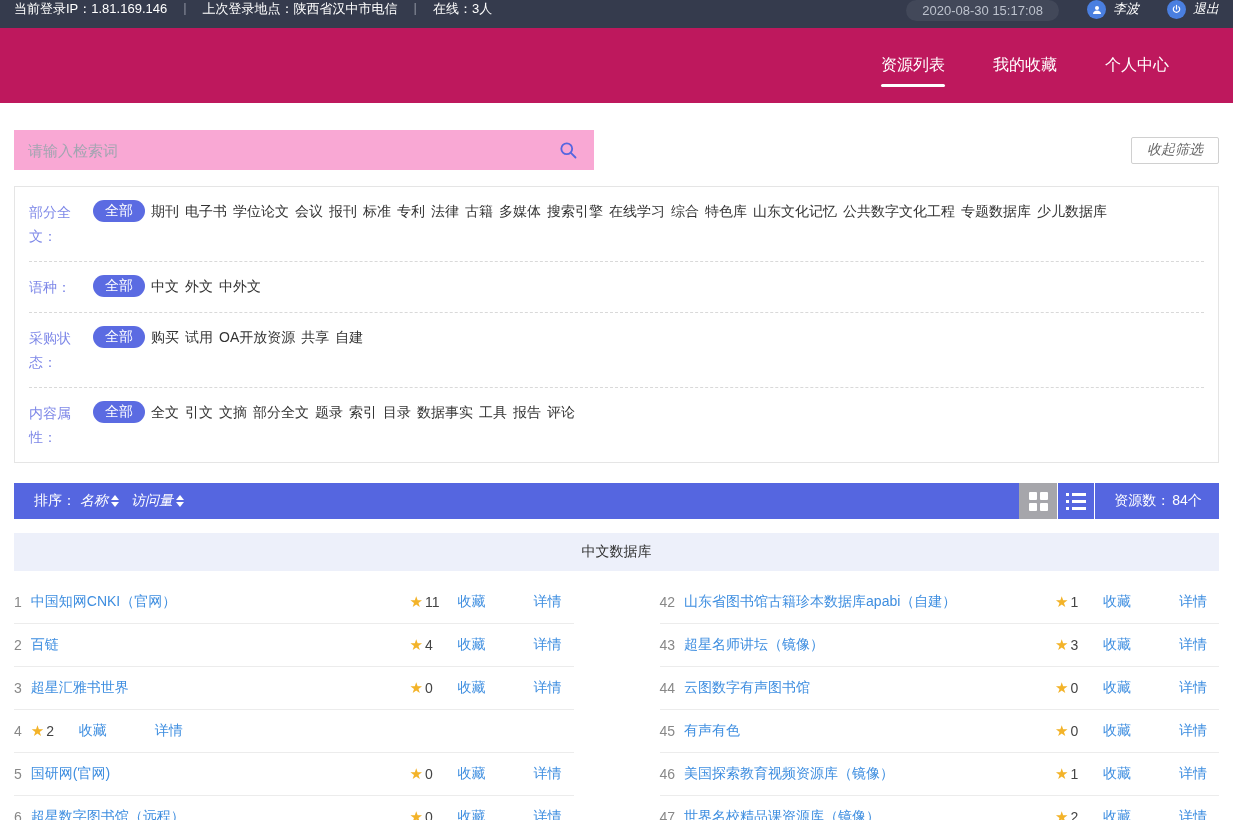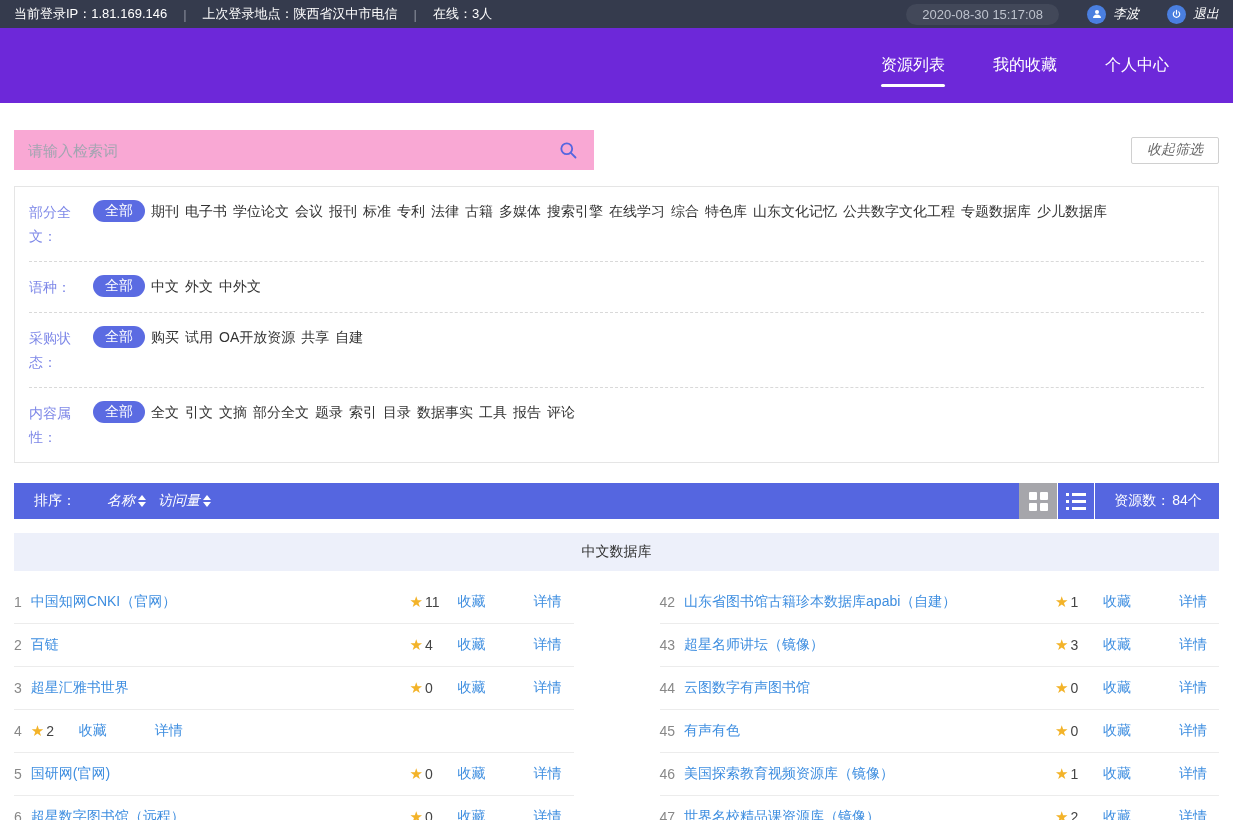--- a/index.html
+++ b/index.html
@@ -1,30 +1,30 @@
 <!DOCTYPE html>
 <html><head>
 <meta charset="utf-8">
 <style>
   * { box-sizing: border-box; margin: 0; padding: 0; }
   html,body { width:1233px; height:820px; overflow:hidden; background:#fff;
     font-family:"Liberation Sans","DejaVu Sans",sans-serif; }
 
   
-  .topbar { height:28px; background:#353b4d; display:flex; align-items:center;
+  .topbar { height:28px; background:#353b4d; display:flex; align-items:flex-start;
     padding:0 14px; color:#fff; font-size:13px; white-space:nowrap; }
   .topbar .sep { color:#8a8f9c; margin:0 16px; }
   .timestamp { margin-left:auto; background:#424859; border-radius:11px;
     padding:3px 16px; color:#bdc2cd; font-size:13px; }
   .circle-ic { width:19px; height:19px; border-radius:50%; background:#4a7fe0;
     display:inline-flex; align-items:center; justify-content:center; margin-left:28px; }
   .circle-ic + span { margin-left:7px; font-style:italic; }
 
   
-  .header { height:75px; background:#6d28d9; display:flex; align-items:center;
+  .header { height:75px; background:#be185d; display:flex; align-items:center;
     justify-content:flex-end; padding-right:64px; }
   .nav-item { position:relative; color:#fff; font-size:16px; margin-left:48px;
     padding:6px 0 14px; cursor:pointer; }
   .nav-item .underline { position:absolute; left:0; right:0; bottom:0;
     height:3px; background:#fff; border-radius:2px; }
 
   
   .search-row { display:flex; align-items:center; margin:27px 14px 0; }
   .search-box { position:relative; width:580px; height:40px; background:#f9a8d4; }
   .search-box input { width:100%; height:100%; background:transparent; border:none;
@@ -45,21 +45,21 @@
   .filter-label .narrow { display:inline-block; width:46px; }
   .filter-opts { display:flex; flex-wrap:wrap; align-items:center;
     column-gap:24px; row-gap:10px; flex:1;gap:6px; }
   .pill { background:#5b6be2; color:#fff; border-radius:12px; padding:2px 12px;
     cursor:pointer; }
   .opt { color:#333; cursor:pointer; line-height:20px; }
 
   
   .sortbar { margin:20px 14px 0; height:36px; background:#5566e0; display:flex;
     align-items:stretch; color:#fff; font-size:14px; }
-  .sortbar .left { display:flex; align-items:center; padding-left:20px;gap:27px; }
+  .sortbar .left { display:flex; align-items:center; padding-left:20px; }
   .sort-opt { font-style:italic; margin-left:4px; cursor:pointer;
     display:inline-flex; align-items:center; }
   .sort-arrows { display:inline-flex; flex-direction:column; gap:2px; margin:0 8px 0 3px; }
   .tri-up { width:0; height:0; border-left:4px solid transparent;
     border-right:4px solid transparent; border-bottom:5px solid #fff; }
   .tri-down { width:0; height:0; border-left:4px solid transparent;
     border-right:4px solid transparent; border-top:5px solid #fff; }
   .sortbar .right { margin-left:auto; display:flex; align-items:stretch; }
   .view-btn { width:38px; display:flex; align-items:center; justify-content:center;
     cursor:pointer; }

